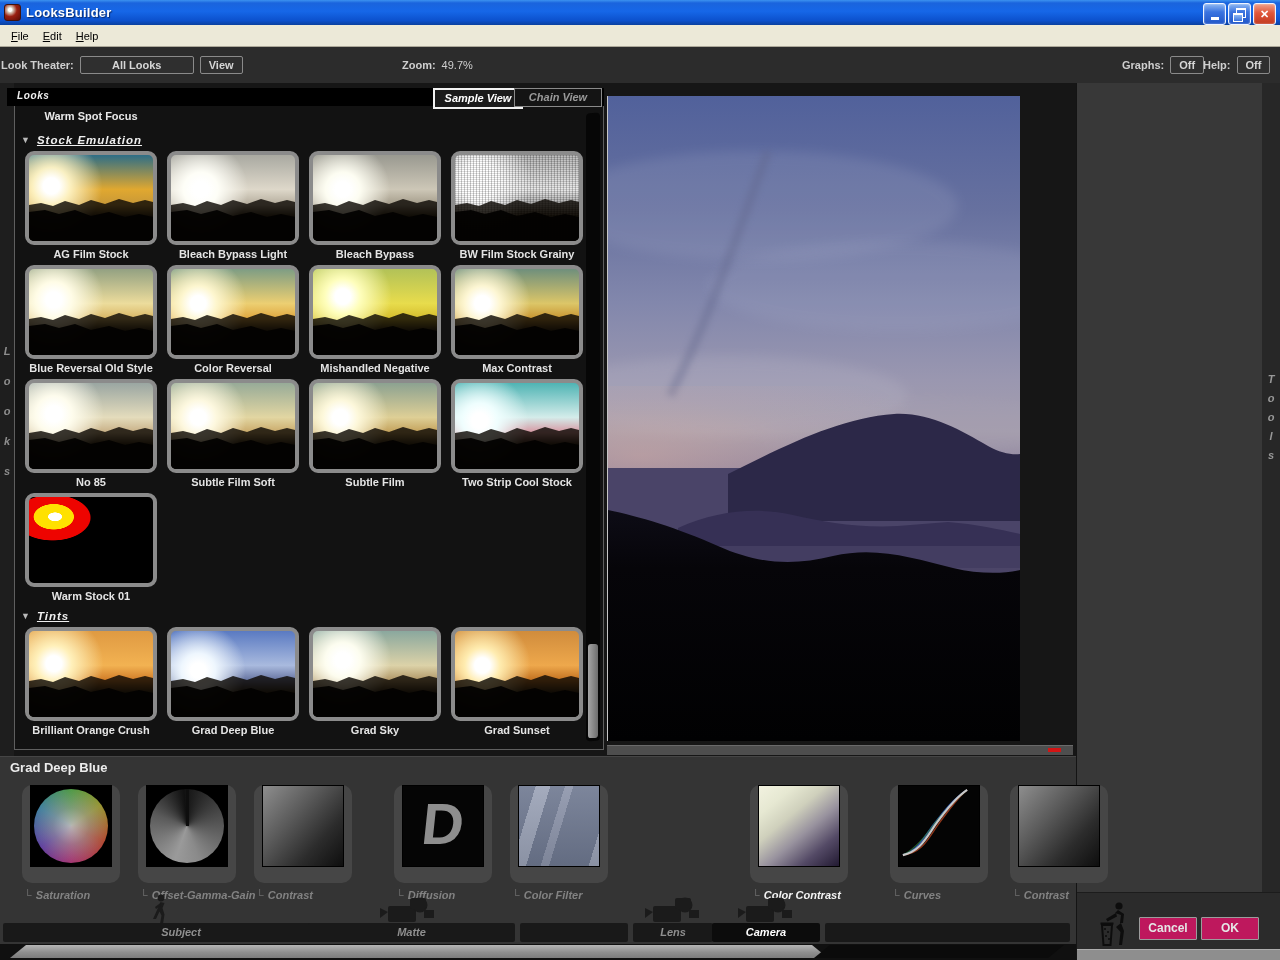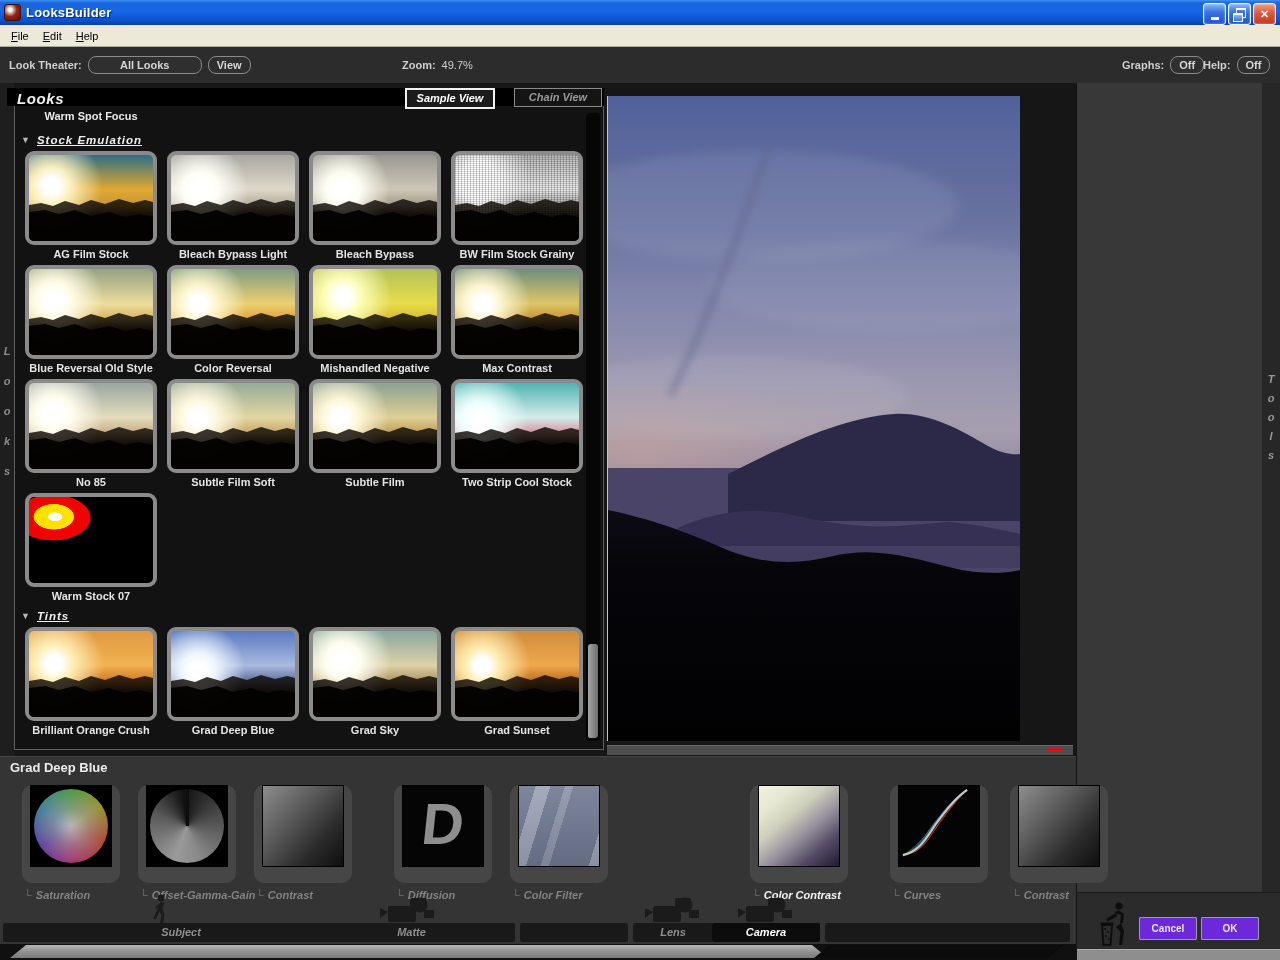--- a/index.html
+++ b/index.html
@@ -25,21 +25,21 @@
   
   .menubar{position:absolute;left:0;top:25px;width:1280px;height:22px;background:#ece9d8;
     border-bottom:1px solid #aca899;display:flex;align-items:center;padding-left:4px;box-sizing:border-box;}
   .menu-item{font-size:11px;color:#000;padding:2px 7px;cursor:default;}
 
   
   .toolbar{position:absolute;left:0;top:47px;width:1280px;height:36px;background:#2c2c2c;border-bottom:1px solid #0d0d0d;}
   .toolbar .lbl{color:#cfcfcf;font-size:11px;font-weight:bold;}
   .toolbar .val{color:#cfcfcf;font-size:11px;}
   .tool-group{position:absolute;top:0;height:36px;display:flex;align-items:center;gap:6px;}
-  .mini-box{border:1px solid #8a8a8a;border-radius:8px;color:#d6d6d6;font-size:11px;font-weight:bold;
+  .mini-box{border:1px solid #8a8a8a;border-radius:2px;color:#d6d6d6;font-size:11px;font-weight:bold;
     padding:2px 8px;background:#2f2f2f;text-align:center;}
   .dd-box{width:96px;}
 
   
   .workspace{position:absolute;left:0;top:83px;width:1076px;height:673px;background:#161616;}
   .side-strip{position:absolute;left:0;top:0;width:14px;height:673px;background:#1e1e1e;}
   .vletters{position:absolute;left:0;width:14px;text-align:center;color:#8d8d8d;
     font-size:11px;font-weight:bold;font-style:italic;}
   .vletters div{line-height:30px;}
 
@@ -47,24 +47,24 @@
   .preview-wrap{position:absolute;left:607px;top:13px;width:413px;height:645px;background:#000;
     border-left:1px solid #c6c6c6;box-sizing:border-box;}
   .preview-wrap svg{display:block;width:100%;height:100%;}
   .preview-strip{position:absolute;left:607px;top:662px;width:466px;height:10px;background:#4e4e4e;border-top:1px solid #6a6a6a;box-sizing:border-box;}
   .strip-red{position:absolute;right:12px;top:2px;width:13px;height:4px;background:#d41414;}
 
   
   .looks-panel{position:absolute;left:14px;top:5px;width:590px;height:662px;background:#121212;
     border:1px solid #5f5f5f;box-sizing:border-box;}
   .lp-header{position:absolute;left:-8px;right:-1px;top:-1px;height:18px;background:#000;}
-  .lp-title{position:absolute;left:10px;top:2px;color:#efefef;font-size:15px;font-weight:bold;font-style:italic;letter-spacing:.6px;}
+  .lp-title{position:absolute;left:10px;top:2px;color:#efefef;font-size:10px;font-weight:bold;font-style:italic;letter-spacing:.6px;}
   .lp-tab{position:absolute;top:-1px;height:17px;width:86px;text-align:center;font-size:11px;
     font-weight:bold;font-style:italic;line-height:17px;background:#141414;}
-  .lp-tab.active{right:108px;border:2px solid #f2f2f2;color:#fff;background:#1b1b1b;}
+  .lp-tab.active{right:80px;border:2px solid #f2f2f2;color:#fff;background:#1b1b1b;}
   .lp-tab.inactive{right:1px;border:1px solid #8a8a8a;color:#9a9a9a;}
   .looks-list{position:absolute;left:0;top:19px;right:20px;bottom:2px;overflow:hidden;padding-left:4px;}
   .partial-label{width:132px;margin-left:6px;height:18px;line-height:16px;text-align:center;
     color:#e8e8e8;font-size:11px;font-weight:bold;}
   .section-head{height:17px;margin:5px 0 3px 2px;display:flex;align-items:center;gap:7px;}
   .section-head .tri{color:#b9b9b9;font-size:9px;}
   .section-head .sh-label{color:#f0f0f0;font-size:11.5px;font-weight:bold;font-style:italic;letter-spacing:1px;text-decoration:underline;}
   .look-row{display:flex;gap:10px;padding-left:6px;margin-bottom:5px;}
   .look-cell{width:132px;}
   .thumb{width:124px;height:86px;border:4px solid #8b8b8b;border-radius:9px;overflow:hidden;position:relative;background:#000;}
@@ -78,21 +78,21 @@
 
   
   .right-panel{position:absolute;left:1076px;top:83px;width:204px;height:877px;background:#383838;border-left:1px solid #141414;box-sizing:border-box;}
   .tools-strip{position:absolute;right:0;top:0;width:18px;height:810px;background:#272727;}
   .tools-strip .vletters{width:18px;color:#989898;}
   .tools-strip .vletters div{line-height:19px;}
   .rp-footer{position:absolute;left:0;right:0;bottom:11px;height:56px;background:#2b2b2b;border-top:1px solid #1c1c1c;}
   .rp-bottomstrip{position:absolute;left:0;right:0;bottom:0;height:11px;background:#8e8e8e;border-top:1px solid #adadad;box-sizing:border-box;}
   .trash{position:absolute;left:20px;top:8px;width:34px;height:46px;}
   .dlg-btn{position:absolute;top:24px;width:56px;height:21px;border:1px solid #9c9c9c;border-radius:1px;
-    background:#6d28d9;color:#e6e6e6;font-size:10px;font-weight:bold;text-align:center;line-height:21px;}
+    background:#be185d;color:#e6e6e6;font-size:12px;font-weight:bold;text-align:center;line-height:21px;}
   .btn-cancel{left:62px;}
   .btn-ok{left:124px;}
 
   
   .bottom-panel{position:absolute;left:0;top:756px;width:1076px;height:188px;background:#343434;border-top:1px solid #454545;box-sizing:border-box;}
   .bp-title{position:absolute;left:10px;top:3px;color:#ececec;font-size:13px;font-weight:bold;}
   .tool-item{position:absolute;top:19px;width:98px;}
   .tool-box{width:98px;height:98px;background:#464646;border-radius:10px;position:relative;}
   .tool-red{position:absolute;right:13px;top:3px;width:13px;height:4px;background:#d41414;}
   .tool-img{position:relative;width:82px;height:82px;margin:9px auto 0;}
@@ -139,21 +139,21 @@
     </span>
   </div>
 
   <div class="menubar">
     <span class="menu-item"><u>F</u>ile</span>
     <span class="menu-item"><u>E</u>dit</span>
     <span class="menu-item"><u>H</u>elp</span>
   </div>
 
   <div class="toolbar">
-    <div class="tool-group" style="left:9px;justify-content:space-between;">
+    <div class="tool-group" style="left:1px;justify-content:space-between;">
       <span class="lbl">Look Theater:</span>
       <span class="mini-box dd-box">All Looks</span>
       <span class="mini-box">View</span>
     </div>
     <div class="tool-group" style="left:402px;">
       <span class="lbl">Zoom:</span>
       <span class="val">49.7%</span>
     </div>
     <div class="tool-group" style="left:1122px;">
       <span class="lbl">Graphs:</span>
@@ -347,21 +347,21 @@
                   <path d="M0 50 L12 48 24 51 36 46 50 50 62 45 76 49 90 44 104 48 116 45 124 47 V86 H0 Z" fill="rgba(14,10,5,0.82)"></path>
                   <path d="M0 57 L16 55 30 59 46 55 62 61 80 57 96 62 110 59 124 62 V86 H0 Z" fill="rgba(3,2,1,0.95)"></path>
                 </svg>
               </div>
               <div class="look-lbl">Two Strip Cool Stock</div>
             </div>
           </div>
           <div class="look-row">
             <div class="look-cell">
               <div class="thumb" style="background: radial-gradient(24px 15px at 21% 23%, rgb(255, 255, 255) 0px, rgb(255, 255, 255) 28%, rgba(255, 255, 255, 0) 30%), radial-gradient(38px 24px at 20% 23%, rgb(255, 225, 0) 0px, rgb(255, 225, 0) 52%, rgba(255, 225, 0, 0) 54%), radial-gradient(55px 33px at 19% 24%, rgb(238, 4, 0) 0px, rgb(238, 4, 0) 68%, rgba(238, 4, 0, 0) 70%), rgb(0, 0, 0);"></div>
-              <div class="look-lbl">Warm Stock 07</div>
+              <div class="look-lbl">Warm Stock 01</div>
             </div>
           </div>
           <div class="section-head">
             <span class="tri">▼</span>
             <span class="sh-label">Tints</span>
           </div>
           <div class="look-row">
             <div class="look-cell">
               <div class="thumb" style="background: radial-gradient(circle at 20% 38%, rgb(255, 255, 255) 0px, rgb(255, 255, 255) 7%, rgb(255, 240, 186) 16%, rgba(255, 255, 255, 0) 44%), linear-gradient(rgb(223, 154, 66) 0%, rgb(242, 178, 82) 40%, rgb(207, 122, 38) 58%, rgb(20, 16, 6) 72%, rgb(7, 5, 3) 100%);">
                 <svg viewBox="0 0 124 86" preserveAspectRatio="none">

